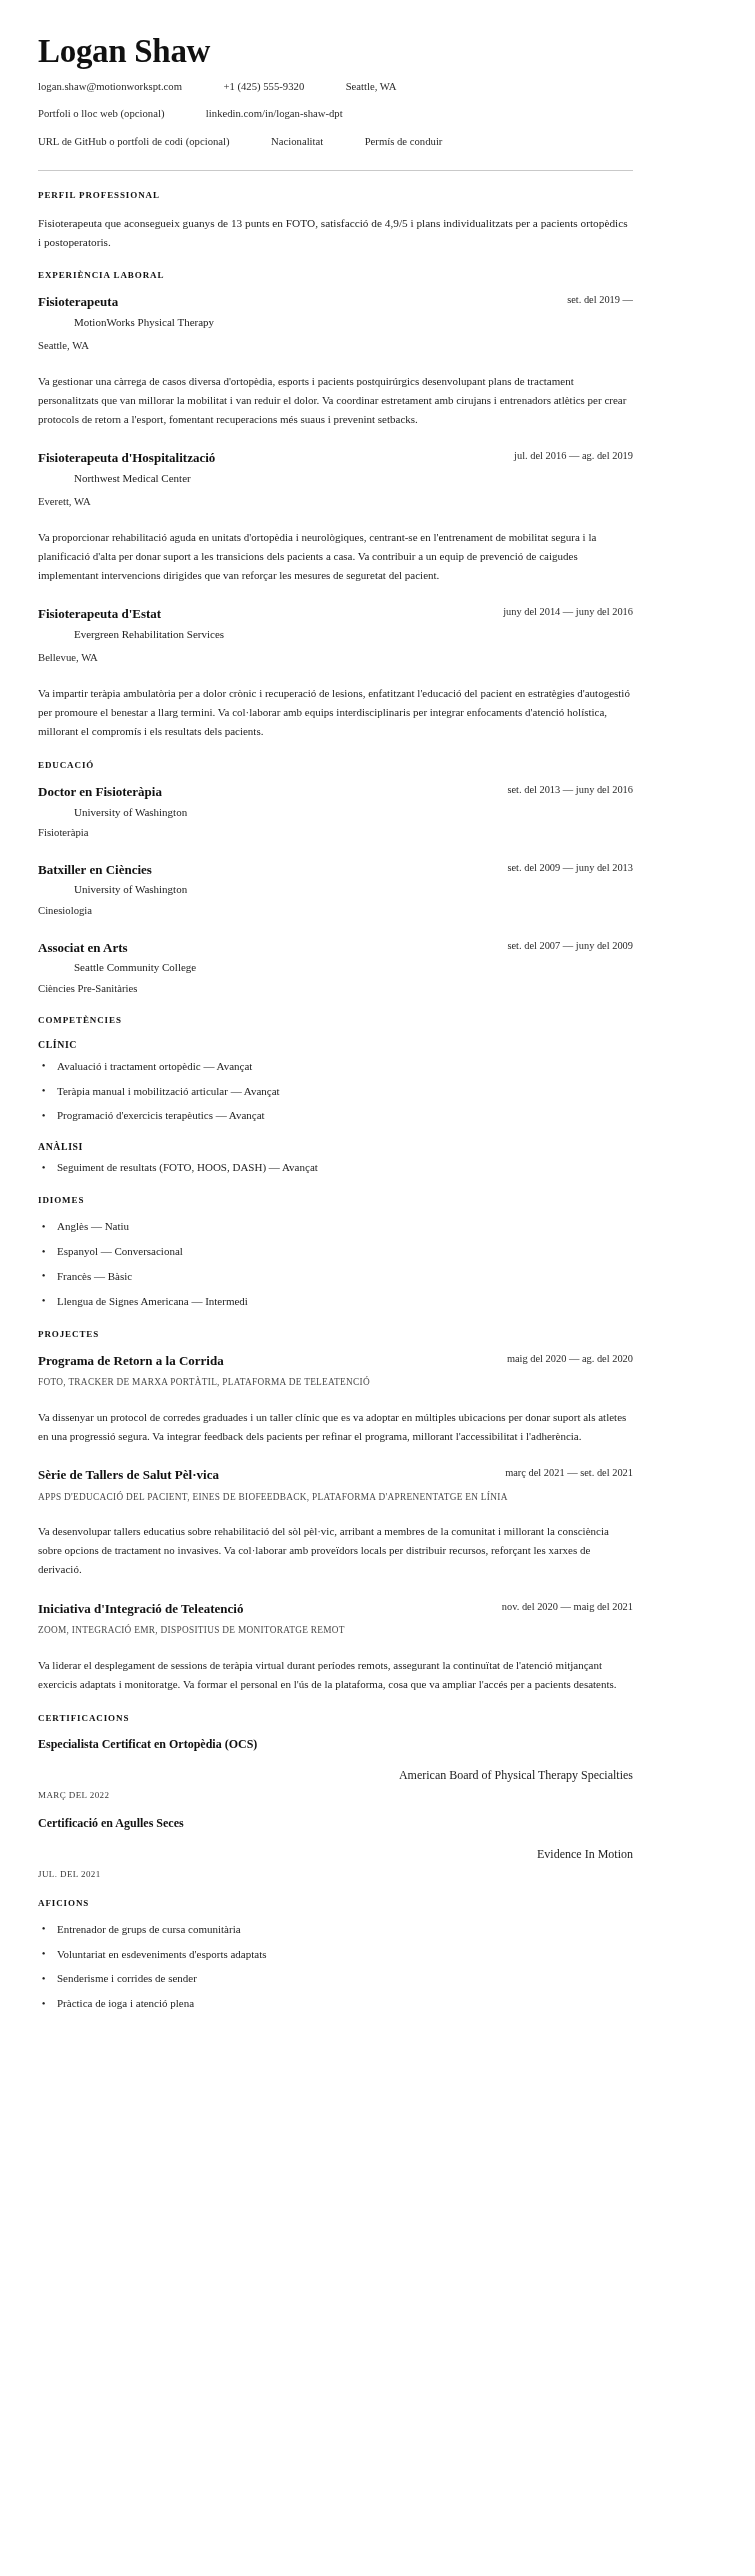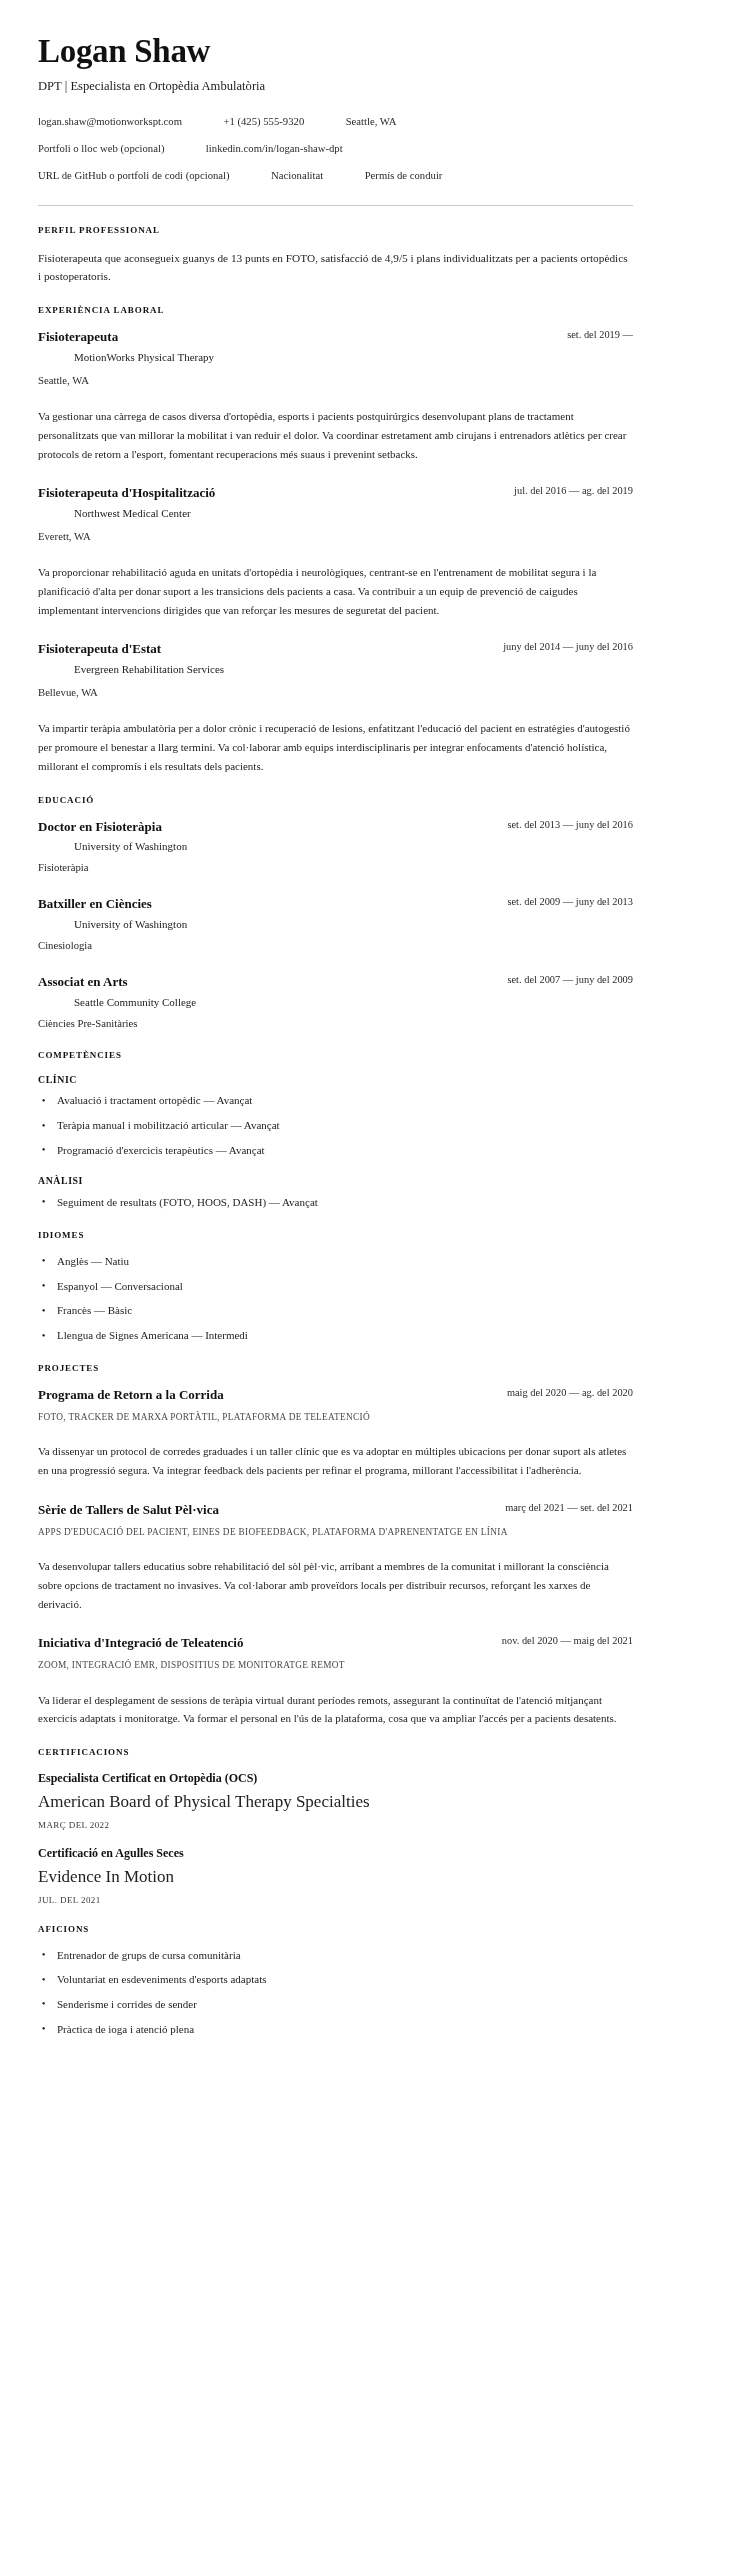--- a/index.html
+++ b/index.html
@@ -197,34 +197,34 @@
 
   .cert-entry { margin-bottom: 16.4px; }
   .cert-entry:last-child { margin-bottom: 0; }
   .cert-name {
     font-size: 12px;
     font-weight: 700;
     color: #111111;
     line-height: 1.25;
   }
   .cert-issuer {
-    font-size: 17px;
+    font-size: 12px;
     color: #222222;
-    margin-top: 5px;
+    margin-top: 16px;
     line-height: 1.3;
+    text-align: right;
   }
 </style>
 </head>
 <body>
 
 <div class="page">
 
   <header>
     <h1 class="name">Logan Shaw</h1>
-    <div class="headline">DPT | Especialista en Ortopèdia Ambulatòria</div>
 
     <div class="contact-row">
       <span class="contact-item">logan.shaw@motionworkspt.com</span>
       <span class="contact-item">+1 (425) 555-9320</span>
       <span class="contact-item">Seattle, WA</span>
     </div>
 
     <div class="contact-row">
       <span class="contact-item">Portfoli o lloc web (opcional)</span>
       <span class="contact-item">linkedin.com/in/logan-shaw-dpt</span>

